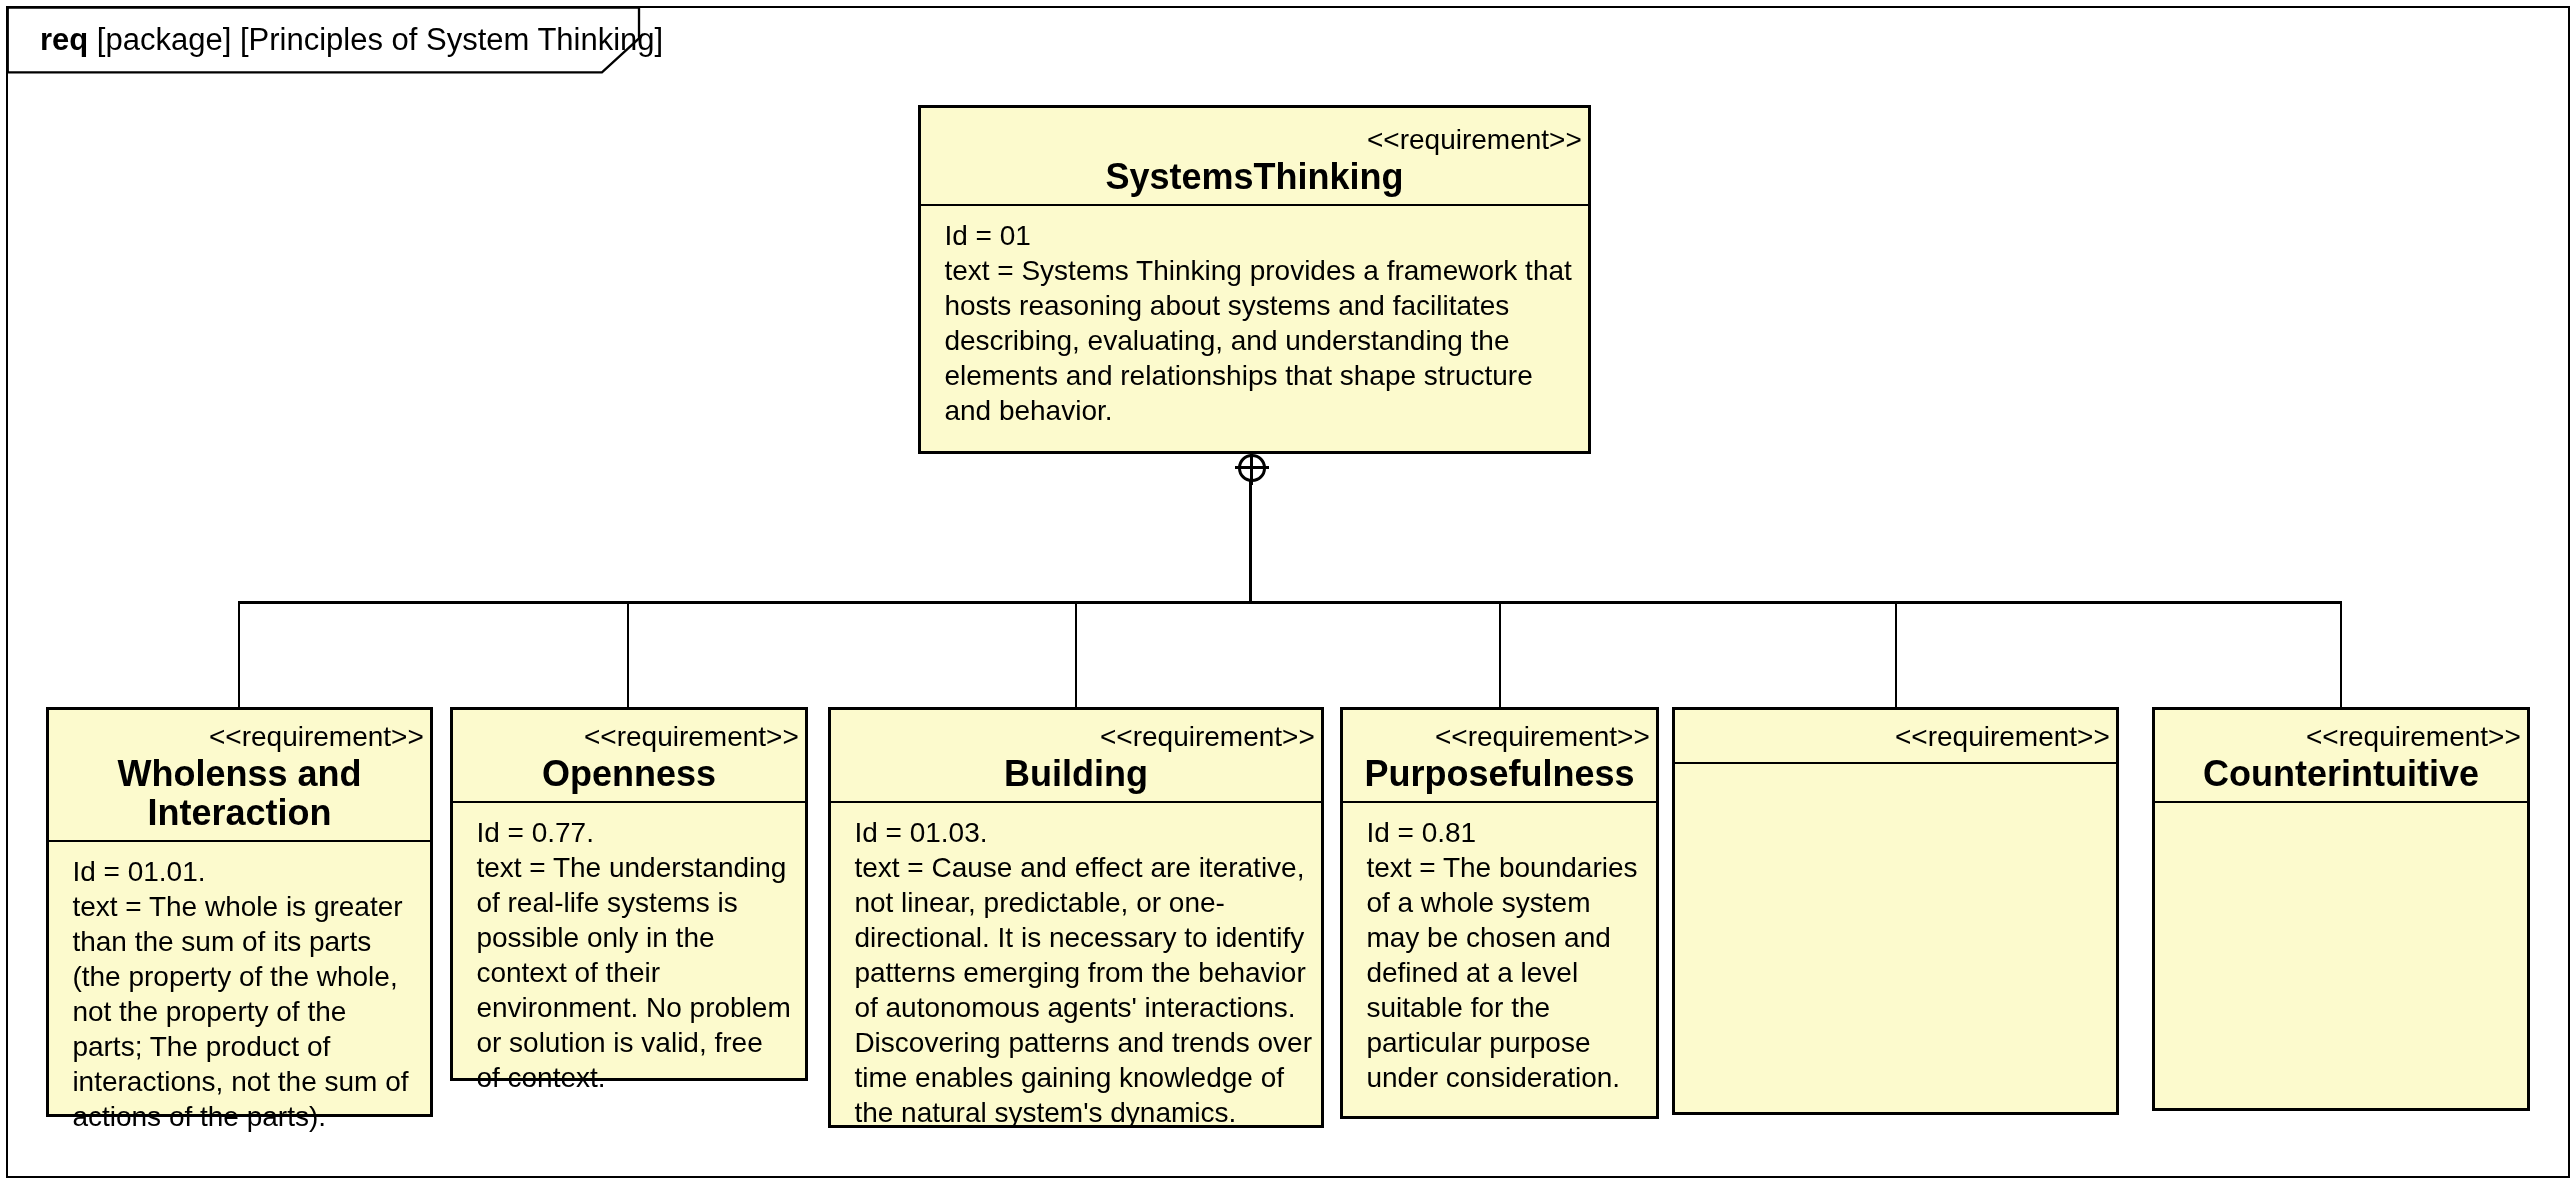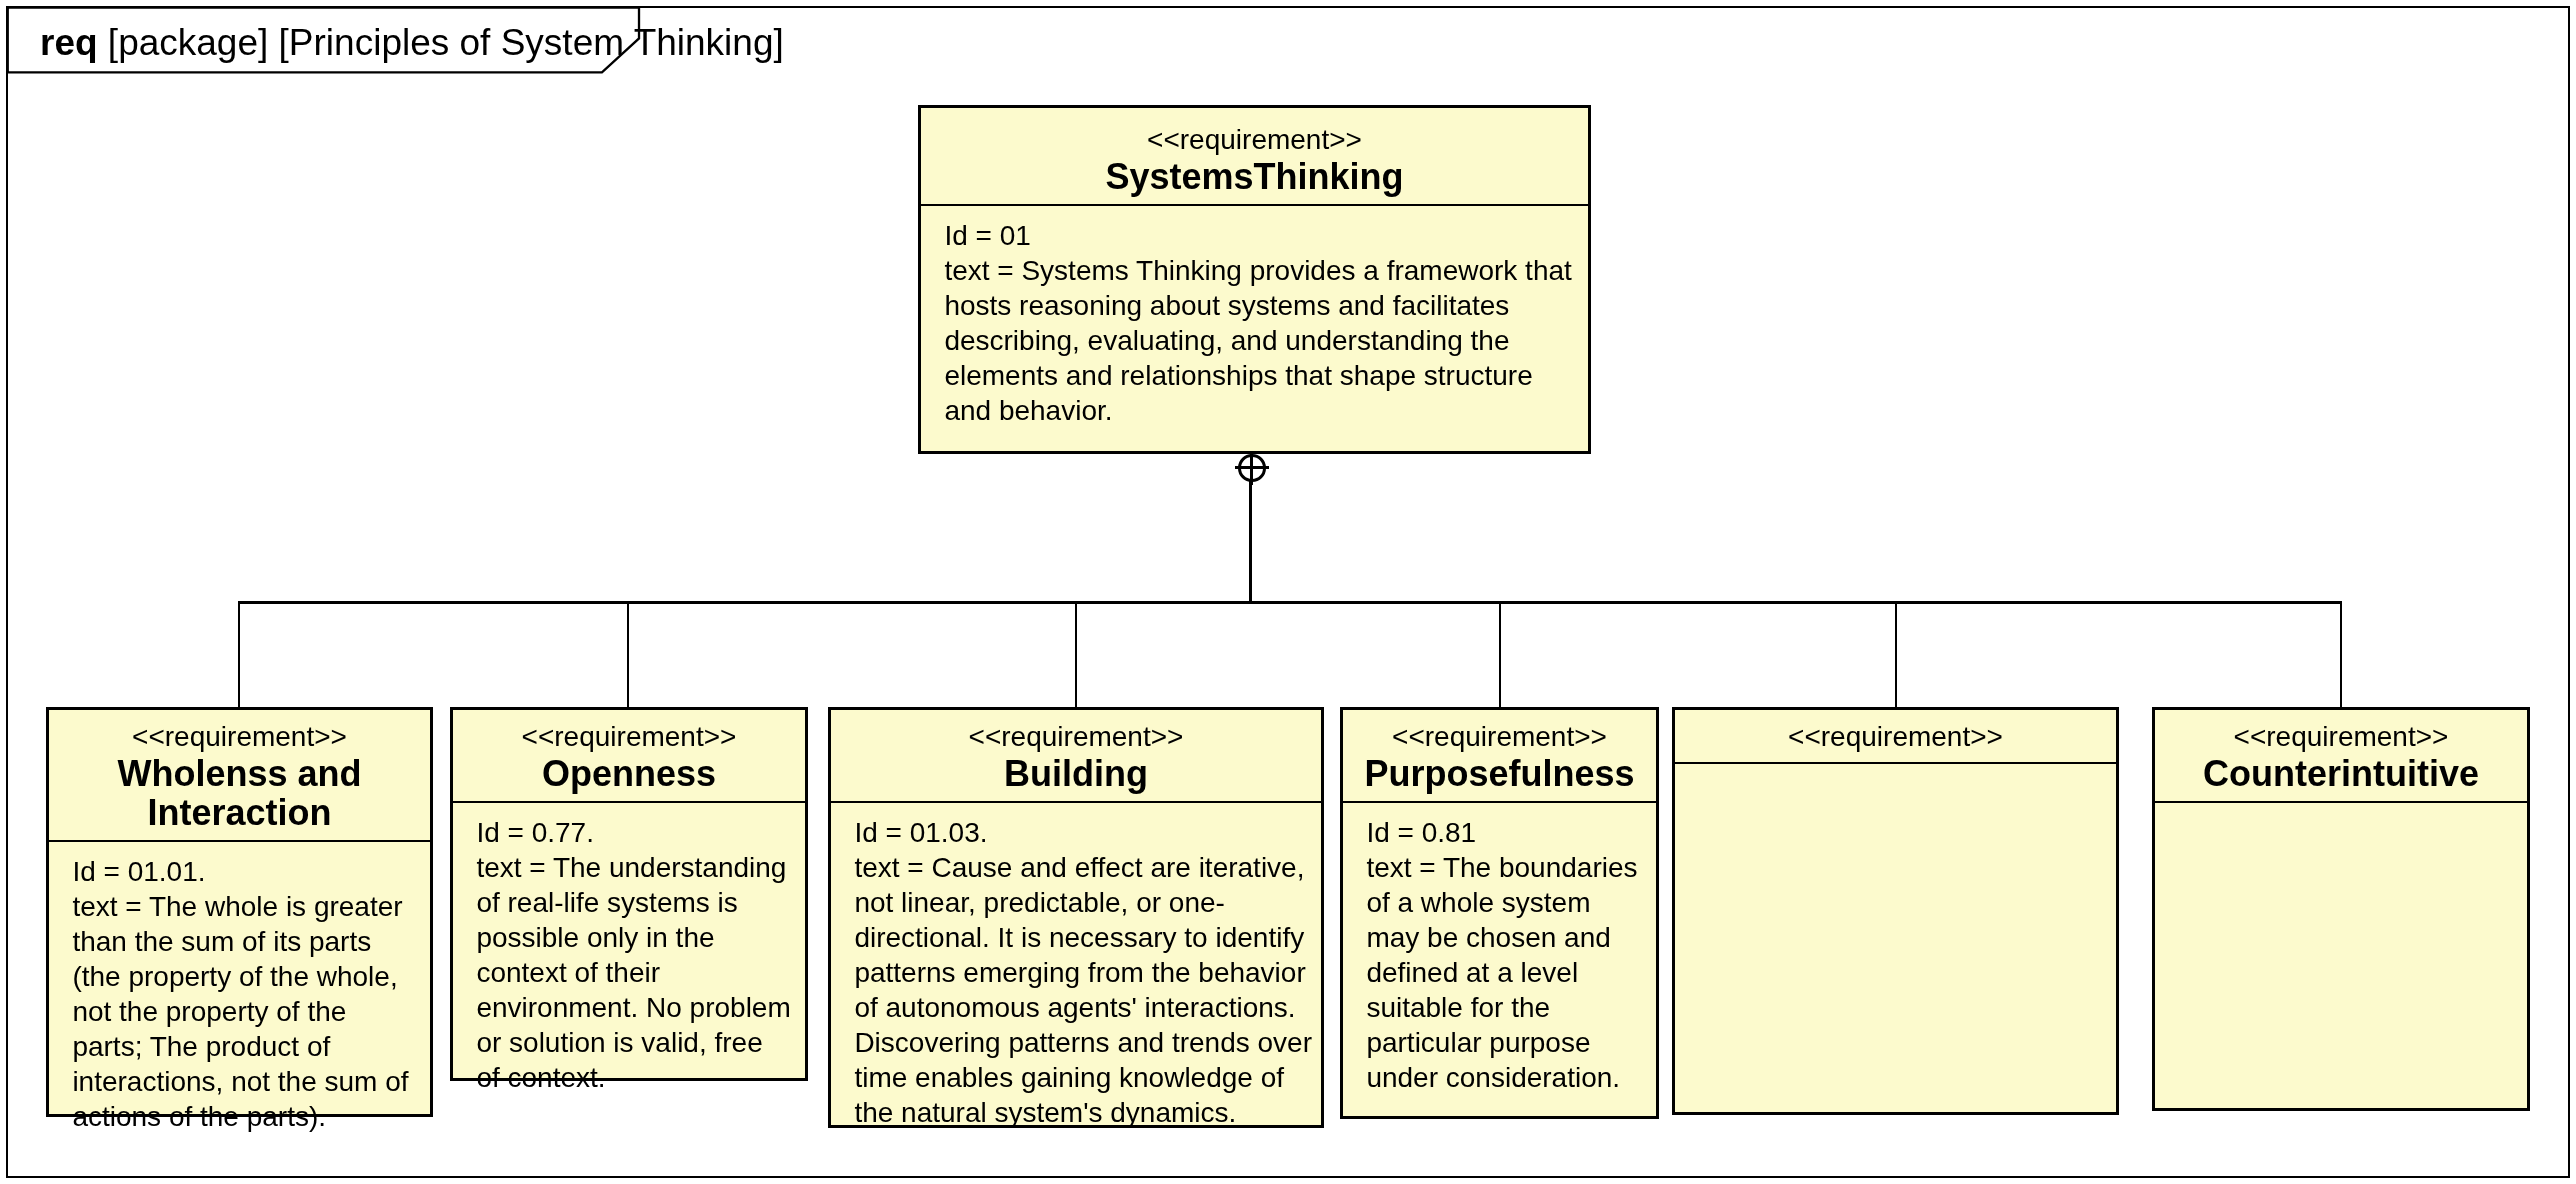--- a/index.html
+++ b/index.html
@@ -10,32 +10,32 @@
   body{
     width:2576px;height:1185px;position:relative;overflow:hidden;
     font-family:"Liberation Sans", sans-serif;color:#000;
   }
   .frame{
     position:absolute;left:6.2px;top:6.2px;width:2564px;height:1172px;
     border:2.3px solid #000;box-sizing:border-box;background:#fff;
   }
   .tab-svg{position:absolute;left:6.2px;top:6.2px;}
   .tab-title{
-    position:absolute;left:40px;top:21.6px;font-size:37px;white-space:pre;text-align:center;
+    position:absolute;left:40px;top:21.6px;font-size:31px;white-space:pre;text-align:center;
   }
   .tab-title .kw{font-weight:bold;}
   .req-box{
     position:absolute;background:var(--box-fill);
     border:3.9px solid #000;box-sizing:border-box;
   }
   .req-header{
     border-bottom:2.3px solid #000;text-align:center;
     padding:9.3px 6.2px 7.7px 6.2px;
   }
-  .stereotype{font-size:28px;line-height:35px;display:block;}
+  .stereotype{font-size:28px;line-height:35px;display:block;text-align:right;}
   .req-name{font-size:36px;line-height:39px;font-weight:bold;display:block;}
   .req-body{
     font-size:28px;line-height:35px;
     padding:12.3px 7.7px 0 15.4px;white-space:pre-line;margin-left:8px;
   }
   .line{position:absolute;background:var(--line);}
   .containment-circle{
     position:absolute;left:1238px;top:454px;width:21.6px;height:21.6px;
     border:3.1px solid #000;border-radius:50%;background:#fff;
   }

